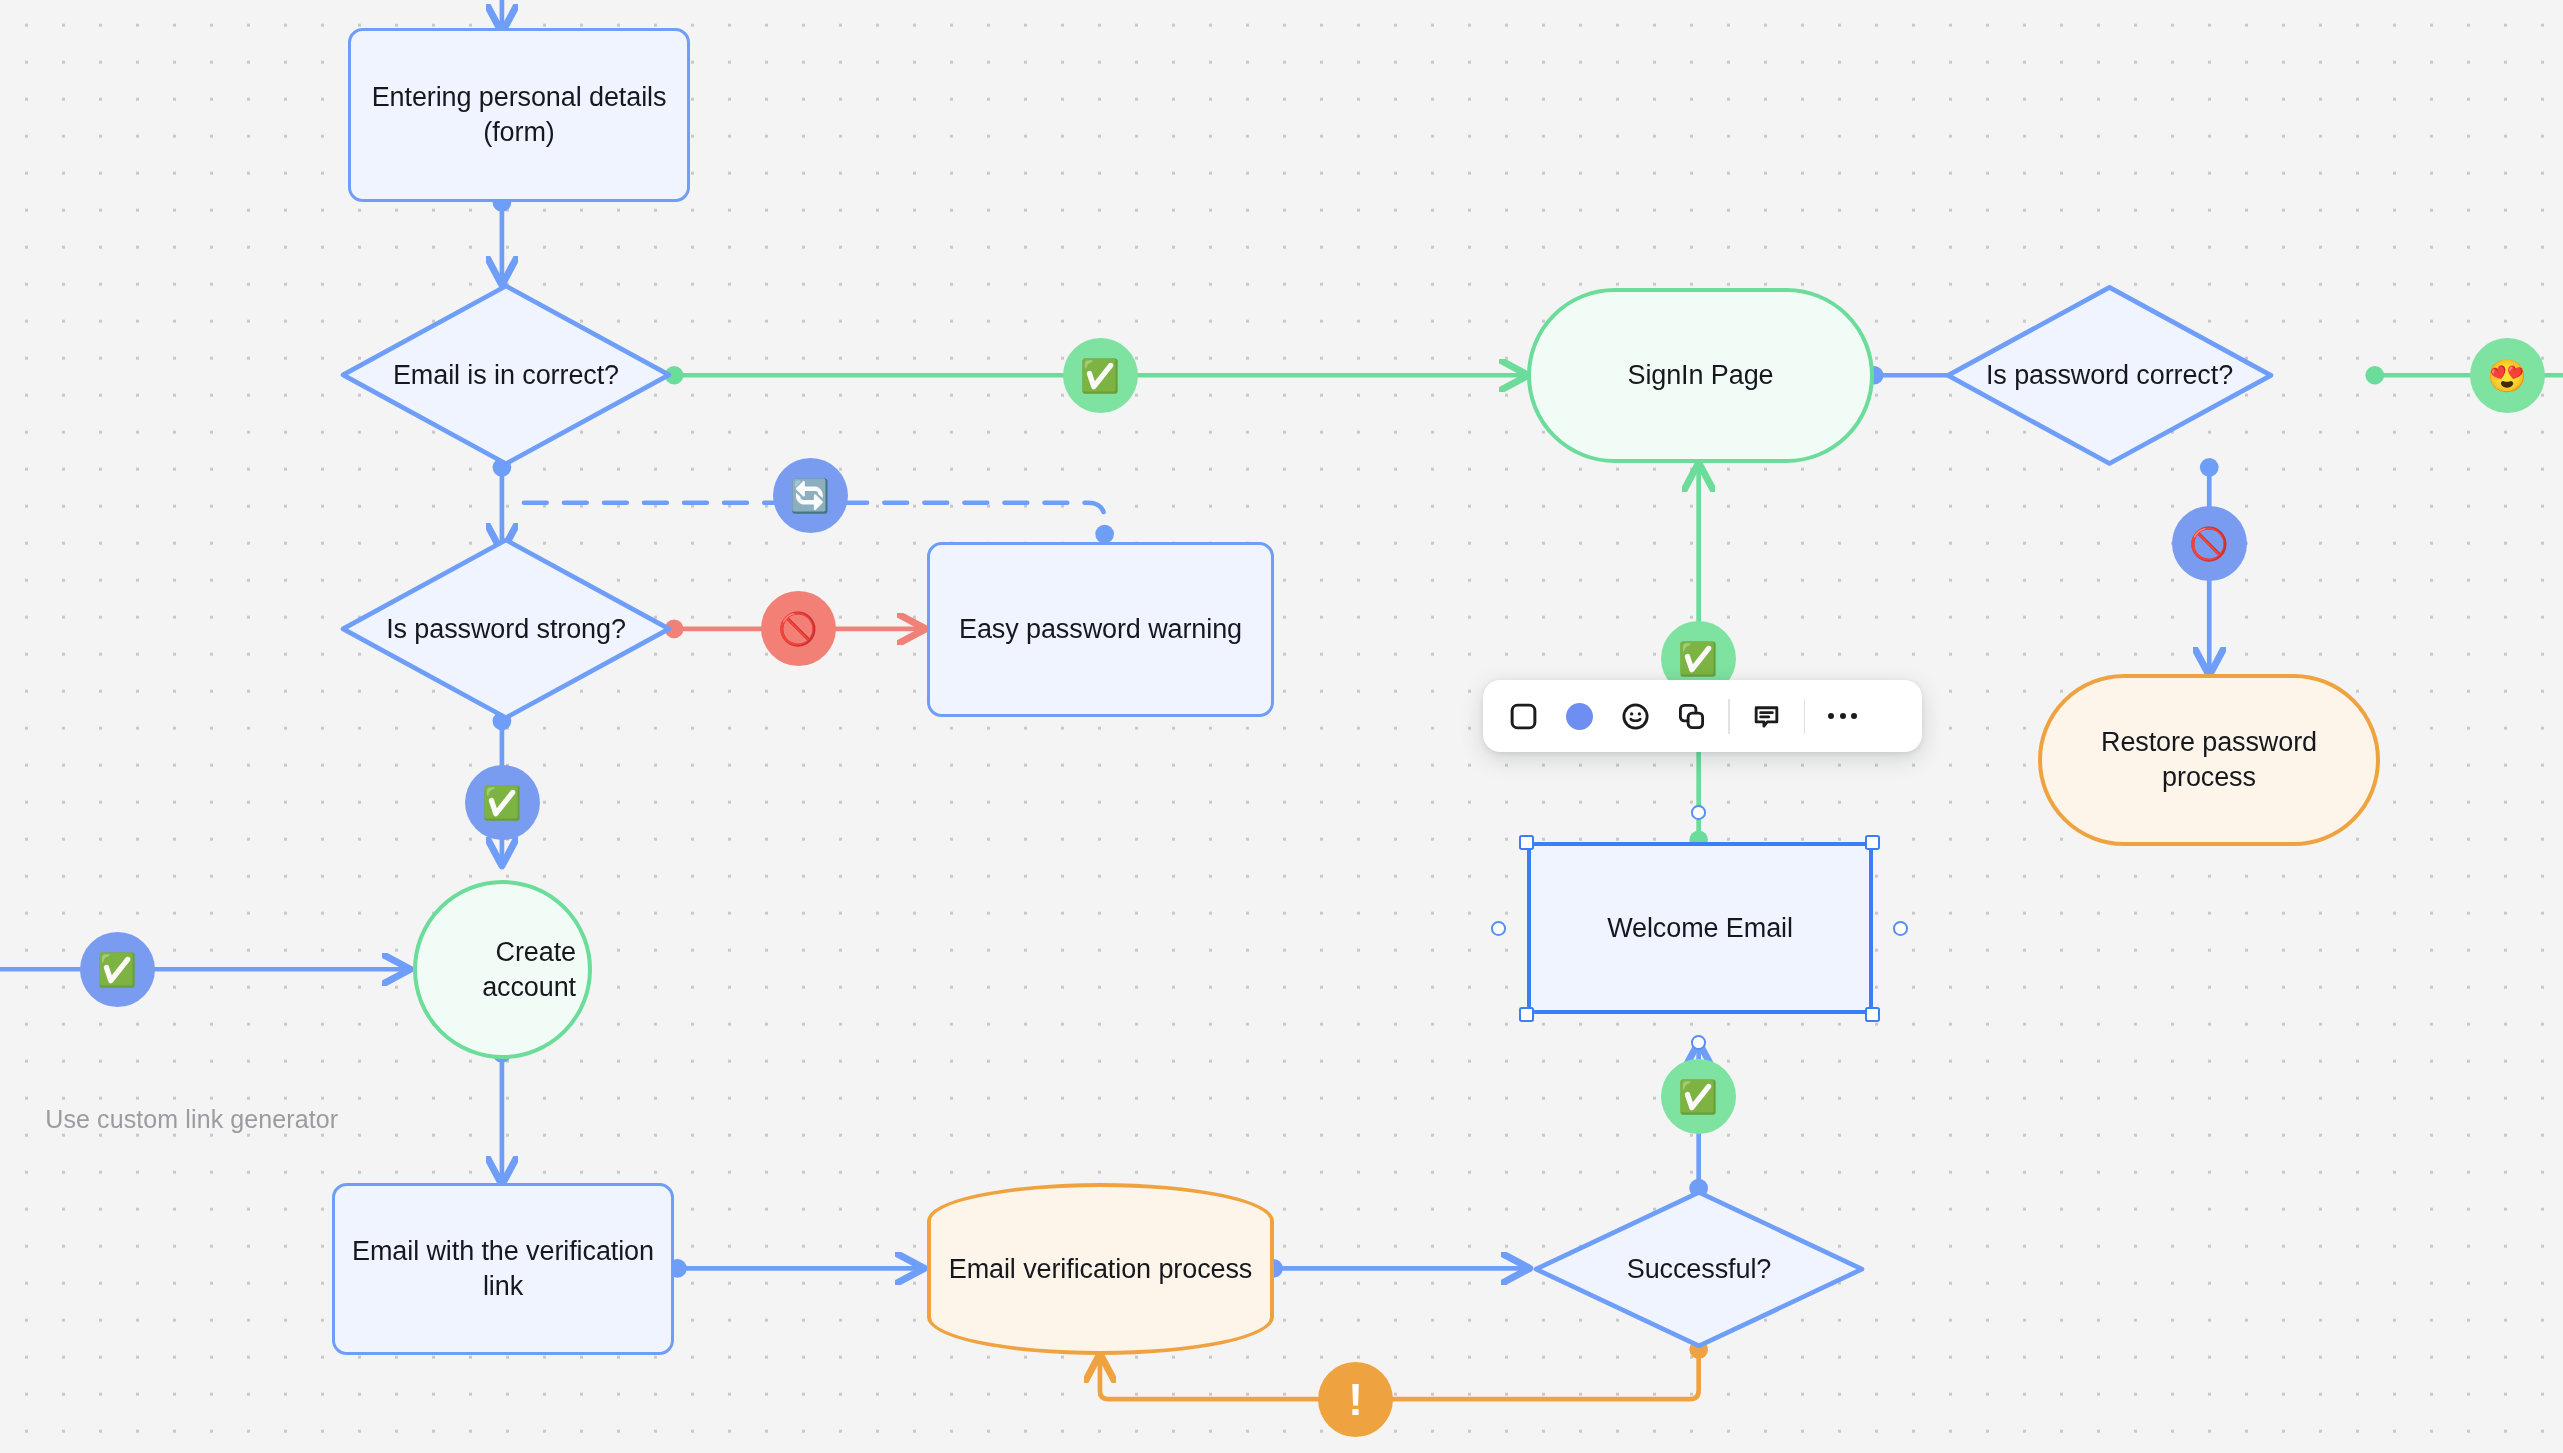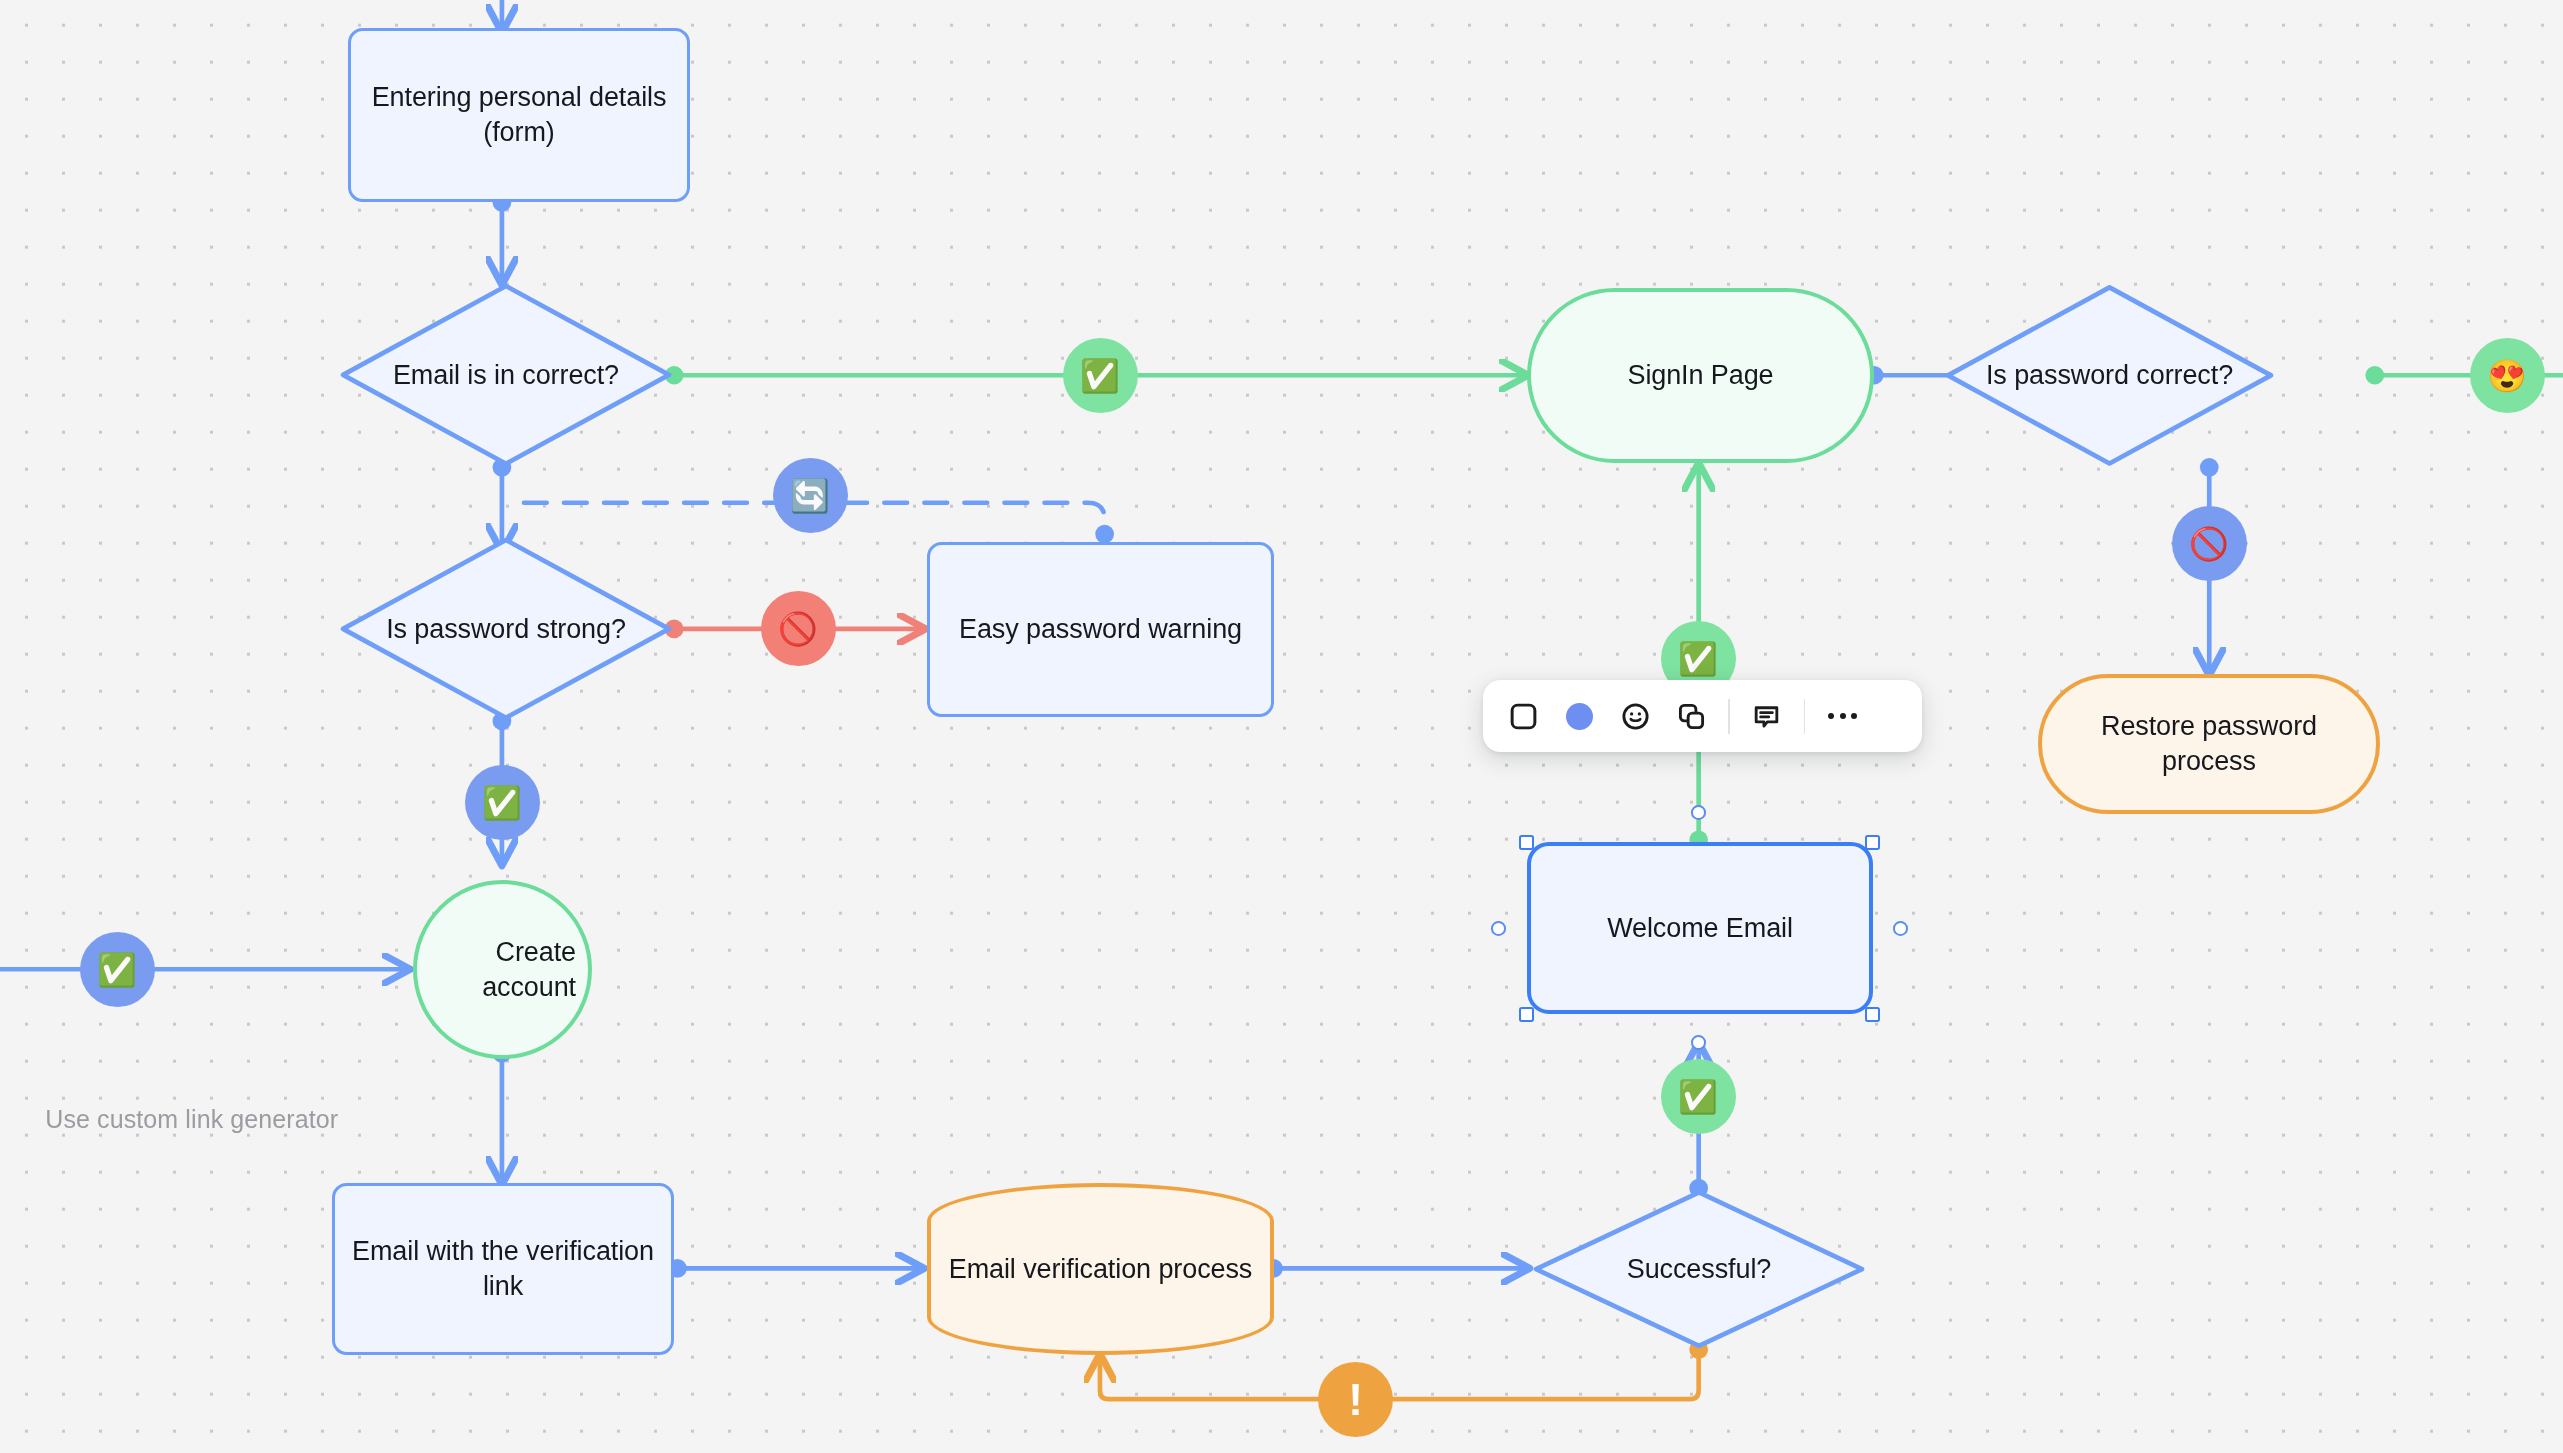--- a/index.html
+++ b/index.html
@@ -39,21 +39,21 @@
   .node span { display: block; padding: 0 12px; }
 
   .n-rect {
     border: 3.3px solid #6f9ef8;
     background: #f0f4ff;
     border-radius: 14.7px;
   }
   .n-rect-sel {
     border: 4.7px solid #3b7ef5;
     background: #f0f4ff;
-    border-radius: 22px;
+    border-radius: 8px;
   }
   .n-stadium-green {
     border: 4.7px solid #6bdc9a;
     background: #f2fcf6;
     border-radius: 667px;
   }
   .n-stadium-orange {
     border: 4px solid #efa340;
     background: #fdf4ea;
     border-radius: 667px;
@@ -307,21 +307,21 @@
     <span>SignIn Page</span>
   </div>
 
   <div class="node n-diamond" style="left:1944px; top:284px; width:331px; height:183px;">
     <svg class="dia-shape" viewBox="0 0 496 274" preserveAspectRatio="none">
       <polygon points="248,5 490,137 248,269 6,137" fill="#f0f4ff" stroke="#6f9ef8" stroke-width="7" stroke-linejoin="round"></polygon>
     </svg>
     <span>Is password correct?</span>
   </div>
 
-  <div class="node n-stadium-orange" style="left:2038px; top:674px; width:342px; height:140px;">
+  <div class="node n-stadium-orange" style="left:2038px; top:674px; width:342px; height:172px;">
     <span>Restore password process</span>
   </div>
 
   <div class="badge badge-green" style="left:1063px; top:338px; width:75px; height:75px;">
     <span>✅</span>
   </div>
 
   <div class="badge badge-blue" style="left:773px; top:458px; width:75px; height:75px;">
     <span>🔄</span>
   </div>

